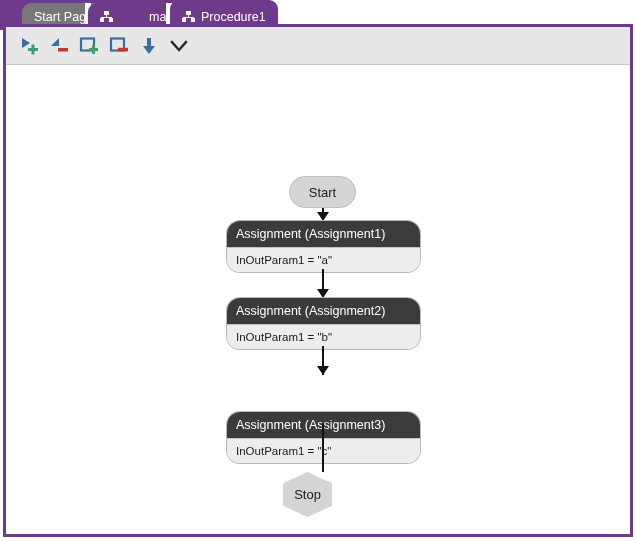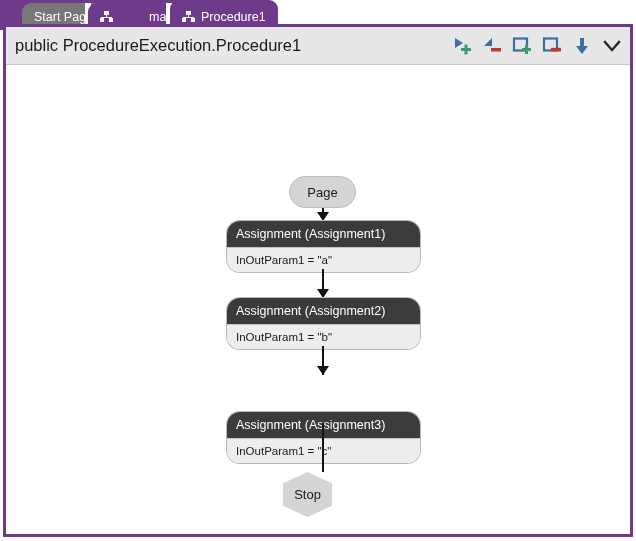--- a/index.html
+++ b/index.html
@@ -219,21 +219,20 @@
       <i style="left:0;top:7px;width:4px;height:4px;"></i>
       <i style="left:9px;top:7px;width:4px;height:4px;"></i>
     </span>
     <span>Procedure1</span>
   </div>
 </div>
 
 <div id="editor-frame">
 
   <div id="title-bar">
-    <div id="signature-text">public ProcedureExecution.Procedure1</div>
 
     <div id="title-toolbar">
 
       <div class="tool-btn">
         <svg width="22" height="22" viewBox="0 0 22 22">
           <path d="M4 3 L4 13 L12 8 Z" fill="#3a6ea5"></path>
           <rect x="10" y="13" width="10" height="3" fill="#3f9c6d"></rect>
           <rect x="13.5" y="9.5" width="3" height="10" fill="#3f9c6d"></rect>
         </svg>
       </div>
@@ -272,21 +271,21 @@
           <path d="M4 7 L11 15 L18 7" fill="none" stroke="#2b2b2b" stroke-width="2.4" stroke-linecap="square" stroke-linejoin="miter"></path>
         </svg>
       </div>
 
     </div>
   </div>
 
   <div id="canvas">
 
     <div class="terminal-node" id="node-start">
-      <span>Page</span>
+      <span>Start</span>
     </div>
 
     <div class="connector" id="conn-1"></div>
     <div class="arrowhead" id="arrow-1"></div>
 
     <div class="block-node" id="node-assign1">
       <div class="block-header">Assignment (Assignment1)</div>
       <div class="block-body">InOutParam1 = "a"</div>
     </div>
 

